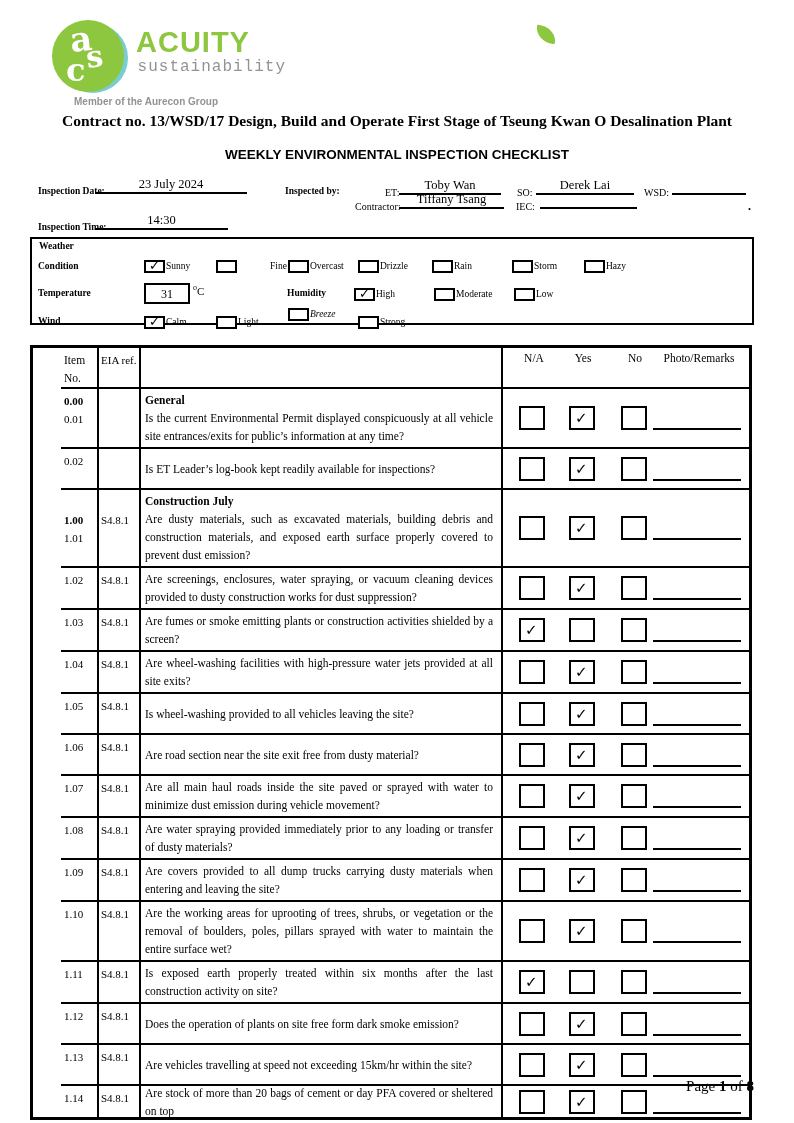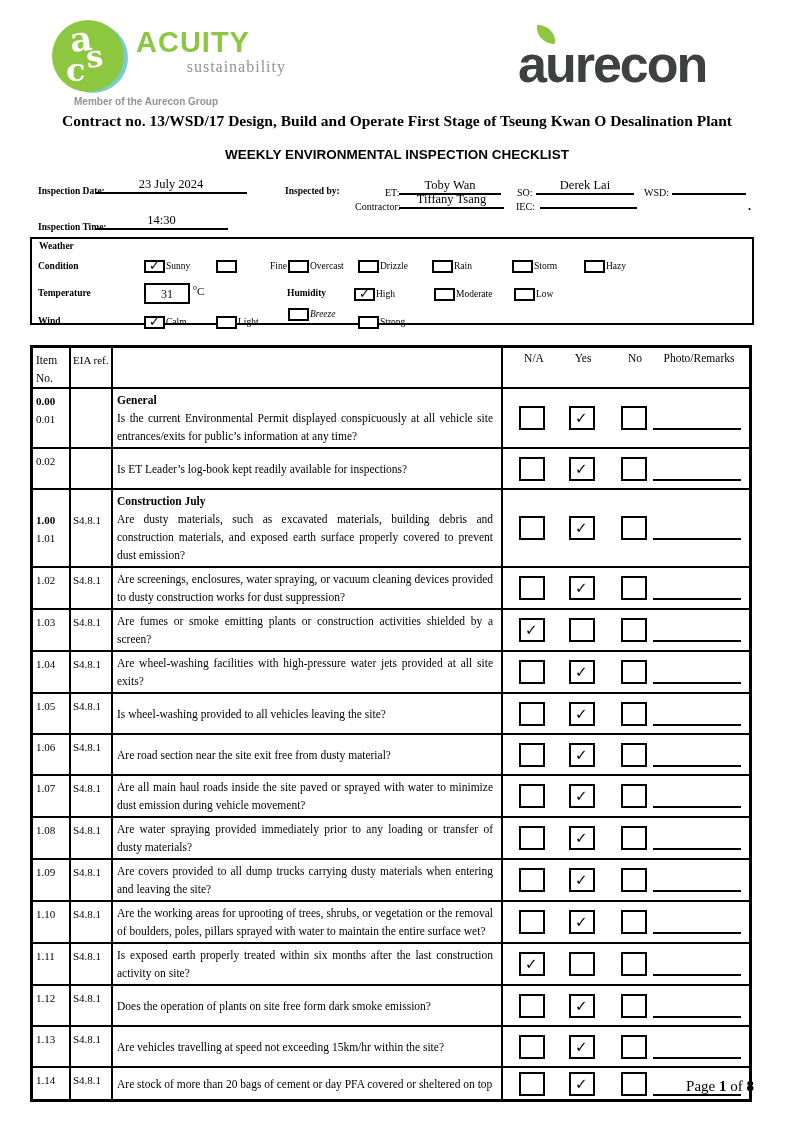--- a/index.html
+++ b/index.html
@@ -18,21 +18,21 @@
   .acuity { position:absolute; left:52px; top:20px; width:240px; height:92px; }
   .ac-mark { position:absolute; left:0; top:0; width:74px; height:74px; }
   .ac-teal { position:absolute; left:6px; top:3px; width:70px; height:70px; border-radius:50%; }
   .ac-green { position:absolute; left:0; top:0; width:72px; height:72px; border-radius:50%; }
   .ac-letter { position:absolute; color:#fff; font-family:"DejaVu Serif", serif; font-weight:bold; line-height:1; }
   .ac-a { left:18px; top:2px;  font-size:34px; transform:rotate(-6deg); }
   .ac-s { left:34px; top:22px; font-size:30px; transform:rotate(-8deg); }
   .ac-c { left:14px; top:34px; font-size:32px; }
   .ac-text { position:absolute; left:84px; top:8px; width:150px; }
   .ac-name { font-family:"Liberation Sans", sans-serif; font-weight:bold; font-size:29px; letter-spacing:1px; line-height:1; }
-  .ac-sub { font-family:Liberation Serif, serif; font-size:16px; text-align:right; margin-top:1px; letter-spacing:1px; }
+  .ac-sub { font-family:Liberation Mono, monospace; font-size:16px; text-align:right; margin-top:1px; letter-spacing:1px; }
   .ac-member { position:absolute; left:22px; top:76px; width:200px; font-family:"Liberation Sans", sans-serif; font-weight:bold; font-size:10px; }
 
   .aurecon { position:absolute; left:518px; top:26px; width:240px; height:70px; }
   .au-leaf { position:absolute; left:18px; top:0; width:20px; height:17px; border-radius:2% 95% 10% 95%; transform:rotate(8deg); }
   .au-name { position:absolute; left:0; top:12px; font-family:"Liberation Sans", sans-serif; font-weight:bold; font-size:52px; letter-spacing:-2px; line-height:1; }
 
   
   .doc-title { position:absolute; left:0; right:0; top:112px; text-align:center; font-weight:bold; font-size:15.5px; }
   .doc-subtitle { position:absolute; left:0; right:0; top:147px; text-align:center; font-family:"Liberation Sans", sans-serif; font-weight:bold; font-size:13.5px; }
 
@@ -47,21 +47,21 @@
   .w-label { position:absolute; font-weight:bold; font-size:9.5px; }
   .wgroup { position:absolute; display:flex; align-items:center; height:14px; }
   .wbox { position:relative; width:21px; height:13px; border:2px solid #000; background:#fff; flex:none; }
   .wbox .tick { position:absolute; left:3px; top:-4px; font-size:13px; font-weight:bold; font-family:"DejaVu Sans", sans-serif; }
   .wlabel { font-size:9.5px; margin-left:1px; }
   .temp-box { position:absolute; left:112px; top:44px; width:46px; height:21px; border:2px solid #000; text-align:center; font-size:12px; line-height:18px; }
   .temp-unit { position:absolute; left:161px; top:44px; font-size:11px; }
   .temp-unit sup { font-size:8px; }
 
   
-  .ctable { position:absolute; left:30px; top:345px; width:722px; border:3px solid #000; background:#fff; }
+  .ctable { position:absolute; left:30px; top:345px; width:722px; border:3px solid #000; background:#fff;padding-left:28px; }
   .trow { display:flex; border-bottom:2px solid #000; min-height:41px; align-items:stretch; }
   .trow:last-child { border-bottom:0; }
   .thead { height:40px; border-bottom:2px solid #000; }
   .td { font-size:11px; }
   .td.c-item { width:38px; border-right:2px solid #000; padding:3px 2px 0 3px; line-height:18px; }
   .td.c-eia  { width:42px; border-right:2px solid #000; padding:3px 1px 0 2px; line-height:18px; }
   .td.c-q    { flex:1; border-right:2px solid #000; padding:2px 8px 2px 4px; font-size:11.5px; line-height:18px;
                display:flex; flex-direction:column; justify-content:center; }
   .td.c-q .sect { font-weight:bold; text-align:left; }
   .td.c-q .qtext { text-align:justify; }
@@ -101,21 +101,20 @@
     </div>
     <div class="ac-text">
       <div class="ac-name" style="color: rgb(141, 198, 63);">ACUITY</div>
       <div class="ac-sub" style="color: rgb(145, 147, 150);">sustainability</div>
     </div>
     <div class="ac-member" style="color: rgb(145, 147, 150);">Member of the Aurecon Group</div>
   </div>
 
   <div class="aurecon">
     <span class="au-leaf" style="background: rgb(141, 198, 63);"></span>
-    <span class="au-name" style="color: rgb(63, 64, 65);">aurecon</span>
   </div>
 
   <div class="doc-title">Contract no.  13/WSD/17 Design, Build and Operate First Stage of Tseung Kwan O Desalination Plant</div>
   <div class="doc-subtitle">WEEKLY ENVIRONMENTAL INSPECTION CHECKLIST</div>
 
   <span class="ilabel" style="left:38px; top:186px;">Inspection Date:</span>
   <span class="ivalue" style="left:95px; top:177px; width:152px;">23 July 2024</span>
 
   <span class="ilabel" style="left:285px; top:186px;">Inspected by:</span>
 

